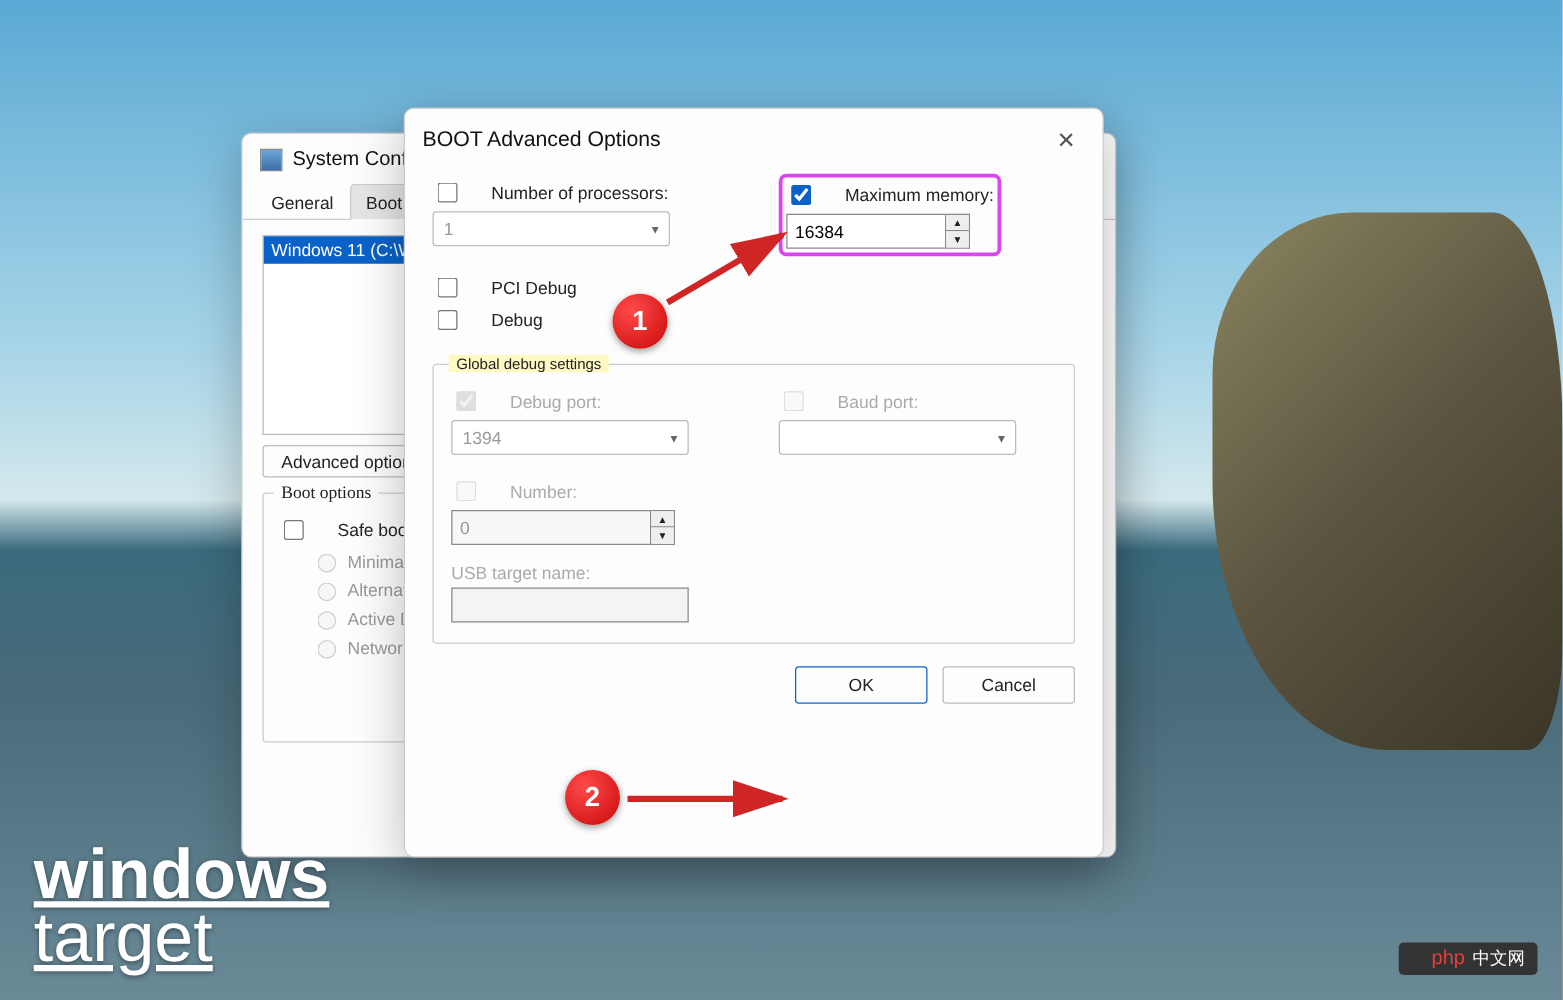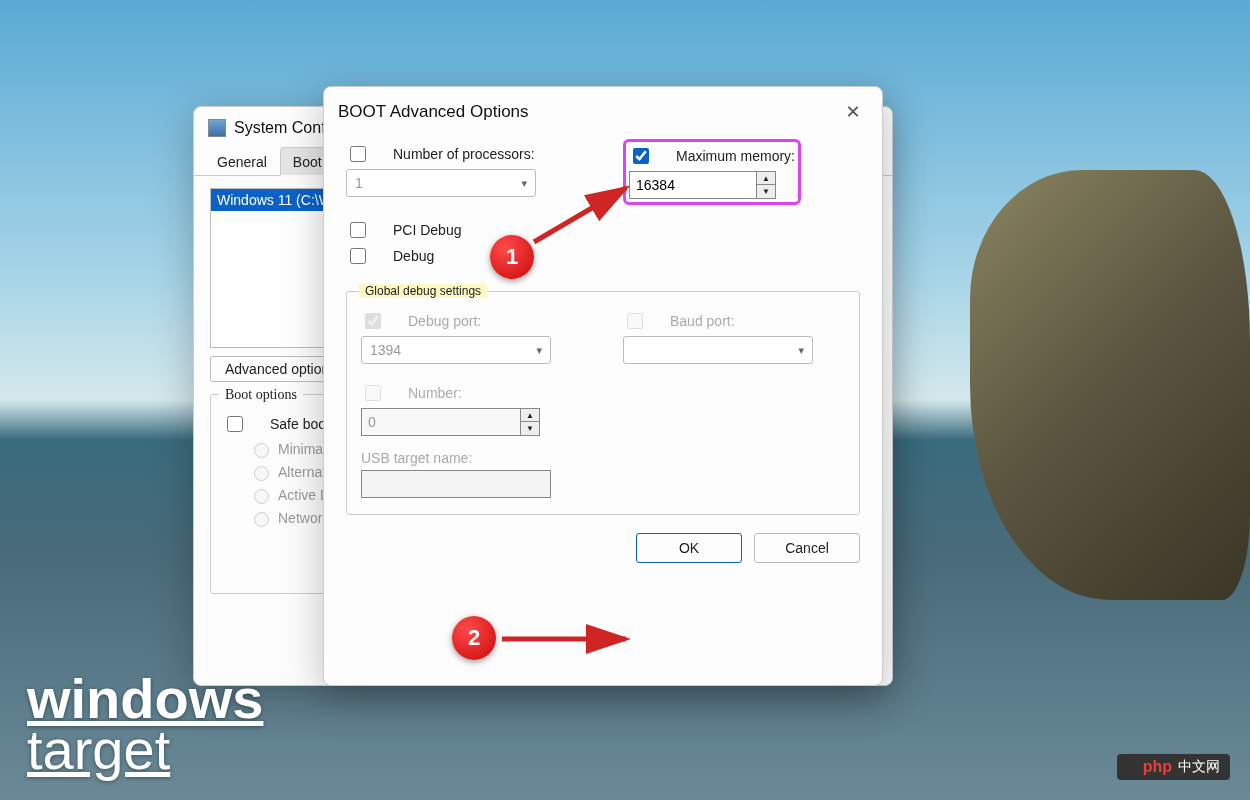--- a/index.html
+++ b/index.html
@@ -2,21 +2,21 @@
 <html><head>
 <meta charset="utf-8">
 <style>
   * { box-sizing: border-box; font-family: "Segoe UI", Arial, sans-serif; }
   body { margin: 0; width: 1250px; height: 800px; overflow: hidden; position: relative; background: linear-gradient(to bottom, #6bb8e0 0%, #8ec9df 40%, #3a6b7d 60%, #2a4555 100%); }
   .sky { position:absolute; inset:0; background: linear-gradient(to bottom, #5aa9d4 0%, #a8d5e8 35%, #d4e8ec 50%, #3a6b7d 55%, #4a6b7a 70%, #6a8a98 100%); }
   .rock { position:absolute; right:0; top:170px; width:280px; height:430px; background: linear-gradient(135deg,#8a8560 0%,#5a5440 50%,#3a3525 100%); border-radius: 40% 20% 10% 50% / 30% 40% 20% 50%; }
   .watermark-left { position:absolute; left:27px; bottom:25px; color:#fff; font-size:56px; font-weight:300; line-height:0.9; text-shadow:0 1px 4px rgba(0,0,0,0.4);text-decoration:underline;}
   .watermark-left .bold { font-weight:600; }
   .watermark-right { position:absolute; right:20px; bottom:20px; background:#333; color:#fff; padding:4px 10px; border-radius:4px; font-size:14px; display:flex; align-items:center; gap:6px;}
-  .watermark-right .php { color:#e83e3e; font-weight:bold; font-size:16px;padding-left:16px;}
+  .watermark-right .php { color:#e83e3e; font-weight:normal; font-size:16px;padding-left:16px;}
 
   .window { position:absolute; background:#fdfdfd; border:1px solid #ccc; border-radius:8px; box-shadow:0 10px 40px rgba(0,0,0,0.25); }
   .win-title { display:flex; align-items:center; padding:10px 14px 8px; font-size:16px; color:#111; }
   .win-title .spacer { flex:1; }
   .close-x { font-size:18px; color:#555; width:30px; text-align:center; cursor:default; }
   .sysconf-icon { width:18px; height:18px; background:linear-gradient(#6fa7d8,#3b6fa8); margin-right:8px; border:1px solid #888; position:relative;}
 
   .sysconf { left:193px; top:106px; width:700px; height:580px; }
   .tabs { display:flex; padding:0 10px; border-bottom:1px solid #ccc; }
   .tab { padding:6px 12px 5px; font-size:14px; color:#222; border:1px solid transparent; margin-bottom:-1px; }

